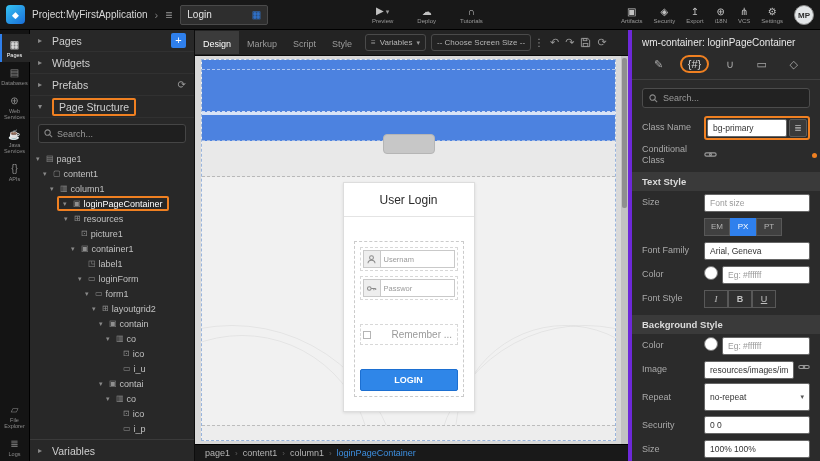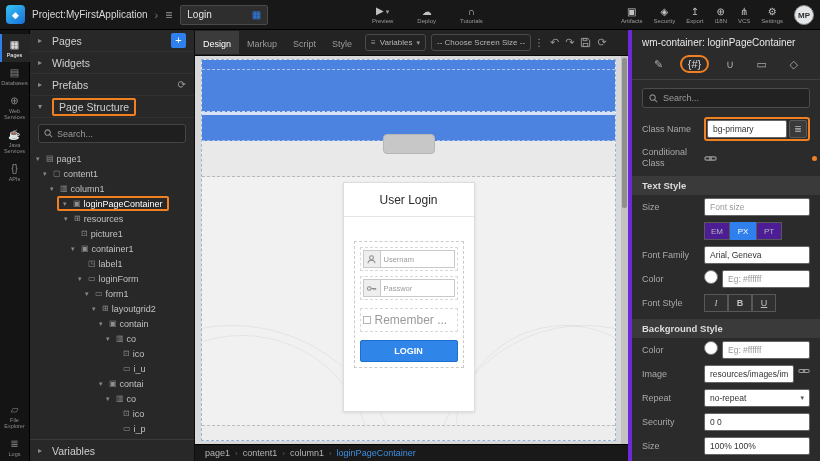--- a/index.html
+++ b/index.html
@@ -66,21 +66,21 @@
 .pmain{flex:1;position:relative;overflow:hidden;background:#f1f1f1}
 .wm{position:absolute;border:1px solid rgba(0,0,0,.055);border-radius:50%}
 .card{position:absolute;left:50%;transform:translateX(-50%);top:5px;width:132px;height:230px;background:#fff;border:1px solid #ddd;box-shadow:0 1px 3px rgba(0,0,0,.10)}
 .card-title{text-align:center;font-size:12px;color:#2b2b2b;padding-top:10px}
 .card-hr{border-top:1px solid #e4e4e4;margin-top:9px}
 .form-box{margin:24px 10px 0;border:1px dashed #cbcbcb;padding:5px}
 .frow{display:flex;border:1px dashed #d8d8d8;padding:2px;margin-bottom:5px}
 .ficon{width:18px;height:18px;flex:0 0 18px;background:#eee;border:1px solid #c9c9c9;display:flex;align-items:center;justify-content:center}
 .frow input{width:0;flex:1;height:18px;border:1px solid #c9c9c9;border-left:0;font-size:7.5px;padding:0 3px;color:#444;outline:none;background:#fff;font-family:inherit}
 .frow input::placeholder,.side-search input::placeholder,.insp-search input::placeholder,.pinput::placeholder{color:#9a9a9a}
-.crow{display:flex;align-items:center;gap:4px;border:1px dashed #d8d8d8;padding:4px 2px;margin:8px 0;font-size:12px;color:#9a9a9a}
+.crow{display:flex;align-items:center;gap:21px;border:1px dashed #d8d8d8;padding:4px 2px;margin:24px 0;font-size:10px;color:#9a9a9a}
 .cbx{width:8px;height:8px;border:1px solid #b5b5b5;background:#fff;flex:0 0 8px}
 .login-btn{display:block;width:100%;height:22px;background:#2f86e8;border:1px solid #1c6fd1;border-radius:2px;color:#fff;font-size:9px;font-weight:bold;font-family:inherit;cursor:pointer}
 .pfooter{height:15px;flex:0 0 15px;background:#ededed;border-top:1px dashed #bdbdbd}
 .canvas-scroll{position:absolute;right:0;top:0;width:7px;bottom:0;background:#c2c2c2}
 .canvas-thumb{position:absolute;top:2px;left:1px;width:5px;height:150px;background:#8f8f8f;border-radius:2px}
 
 .crumbbar{height:17px;flex:0 0 17px;background:#191919;border-top:1px solid #000;display:flex;align-items:center;padding:0 10px;gap:5px;font-size:9px;color:#b5b5b5}
 .crumb{cursor:pointer}
 .crumb-sep{color:#5d5d5d;font-size:8px}
 .crumb.last{color:#3d8fe0}
@@ -92,28 +92,28 @@
 .itab.active{border:2px solid #f08021;border-radius:9px;color:#d8d8d8}
 .insp-search{margin:8px 10px 6px;height:20px;flex:0 0 20px;background:#222;border:1px solid #4c4c4c;border-radius:3px;display:flex;align-items:center;gap:5px;padding:0 6px}
 .insp-search input{flex:1;min-width:0;background:none;border:0;outline:0;font-size:9px;color:#bbb;font-family:inherit}
 .prow{display:flex;align-items:center;padding:3px 10px;min-height:24px;position:relative}
 .plbl{width:62px;flex:0 0 62px;font-size:9px;color:#a9a9a9;line-height:11px;padding-right:4px}
 .pctl{flex:1;display:flex;align-items:flex-start;gap:4px;min-width:0}
 .pinput{flex:1;height:18px;background:#fff;border:1px solid #666;border-radius:2px;font-size:8.5px;color:#333;padding:0 5px;outline:0;font-family:inherit;min-width:0}
 .cn-ring{flex:1;display:flex;gap:2px;border:2px solid #f08021;border-radius:3px;padding:1px;min-width:0}
 .list-btn{width:18px;height:18px;flex:0 0 18px;background:#3a3a3a;border:1px solid #5a5a5a;border-radius:2px;color:#bbb;font-size:9px;display:flex;align-items:center;justify-content:center;cursor:pointer}
 .sectionbar{background:#3a3a3a;padding:4px 10px;font-size:9.5px;font-weight:bold;color:#dcdcdc;margin-top:4px}
-.unit-btn{width:26px;height:18px;background:#4c1d95;border:1px solid #585858;color:#b5b5b5;font-size:8px;display:flex;align-items:center;justify-content:center;cursor:pointer}
+.unit-btn{width:26px;height:18px;background:#404040;border:1px solid #585858;color:#b5b5b5;font-size:8px;display:flex;align-items:center;justify-content:center;cursor:pointer}
 .unit-btn.active{background:#2f80ed;border-color:#2f80ed;color:#fff}
 .fsbtn{width:24px;height:18px;background:#303030;border:1px solid #585858;color:#c0c0c0;font-size:9px;display:flex;align-items:center;justify-content:center;cursor:pointer}
 .fsbtn.it{font-style:italic;font-family:"Liberation Serif",serif}
 .fsbtn.bd{font-weight:bold}
 .fsbtn.un{text-decoration:underline}
 .swatch{width:14px;height:14px;flex:0 0 14px;border-radius:50%;background:#fff;border:1px solid #777}
-.pselect{flex:1;height:18px;background:#fff;border:1px solid #666;border-radius:2px;font-size:8.5px;color:#333;padding:0 5px;display:flex;align-items:center;justify-content:space-between;cursor:pointer;min-width:0}
+.pselect{flex:1;height:28px;background:#fff;border:1px solid #666;border-radius:2px;font-size:8.5px;color:#333;padding:0 5px;display:flex;align-items:center;justify-content:space-between;cursor:pointer;min-width:0}
 .sel-caret{color:#555;font-size:7px}
 .orange-dot{position:absolute;right:3px;top:50%;margin-top:-2px;width:5px;height:5px;background:#f08021;border-radius:50%}
 .link-btn{display:flex;align-items:center;cursor:pointer}
 </style>
 </head>
 <body>
 
 <div class="topbar">
   <div class="logo">◆</div>
   <span class="proj">Project:MyFirstApplication</span>

